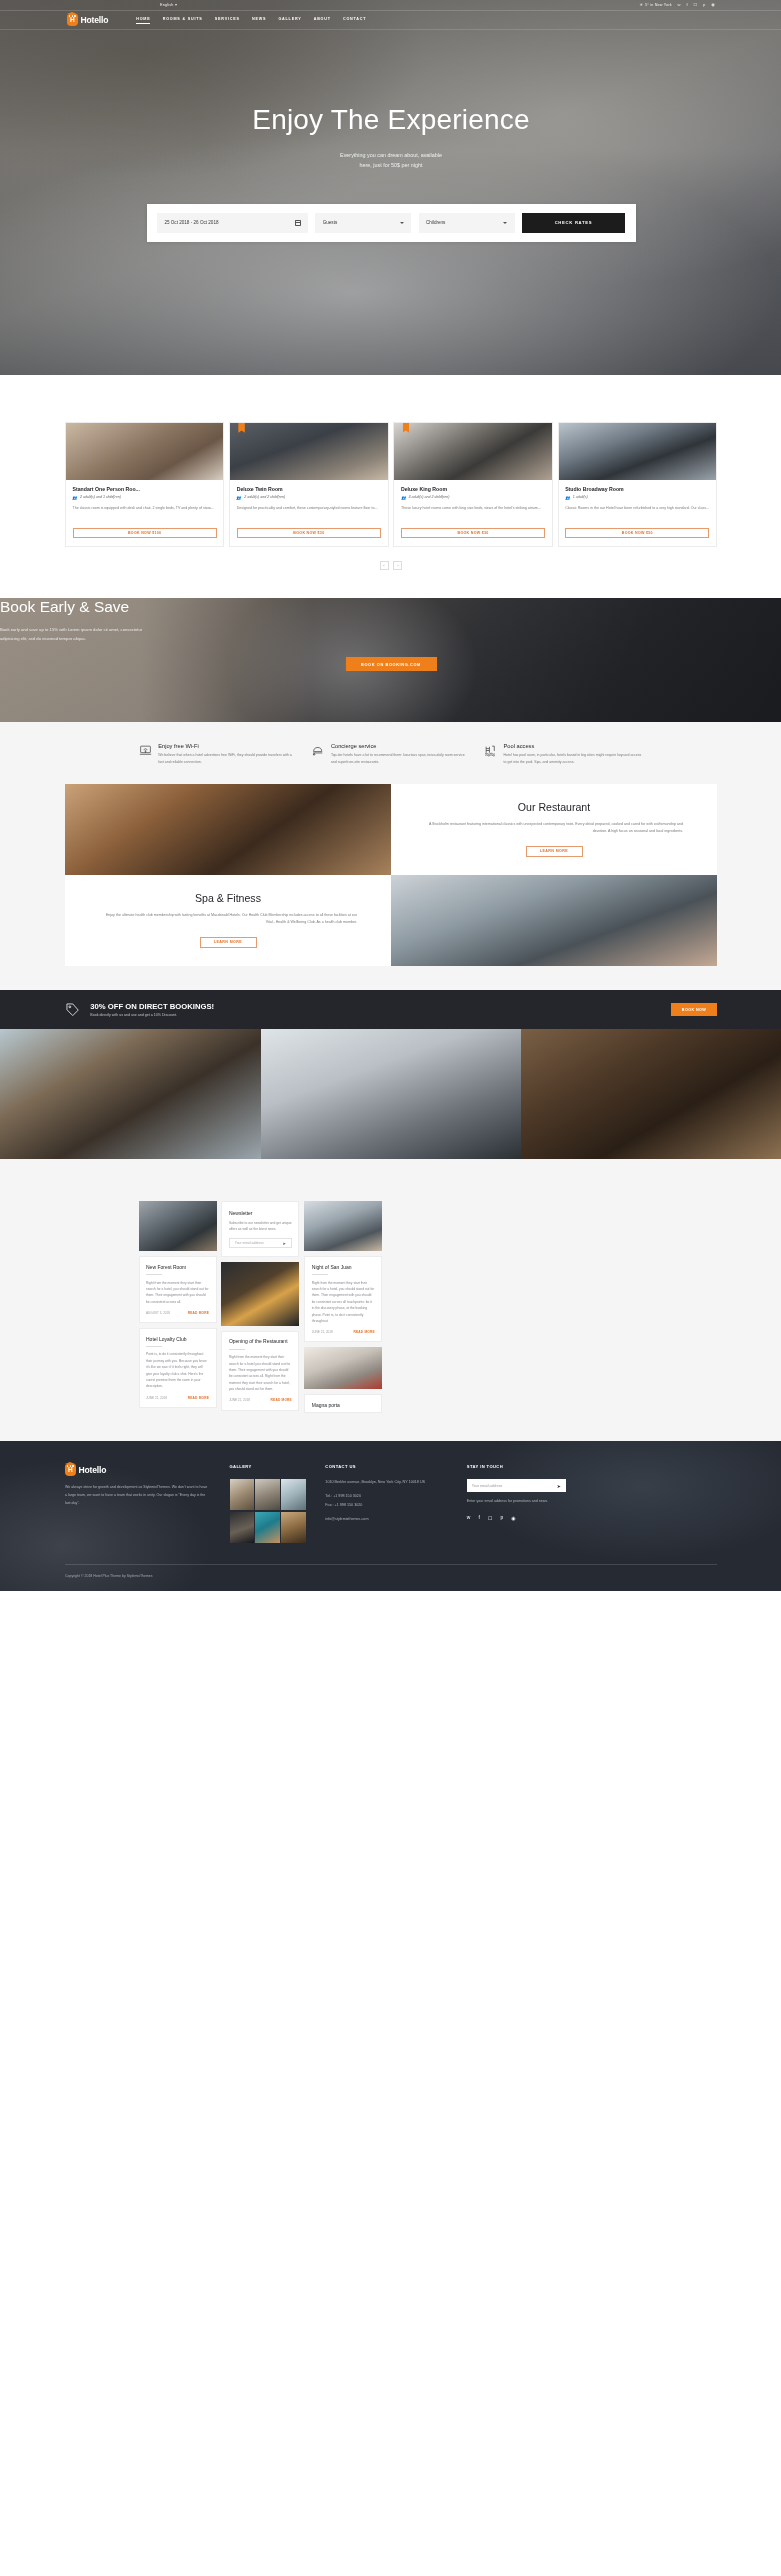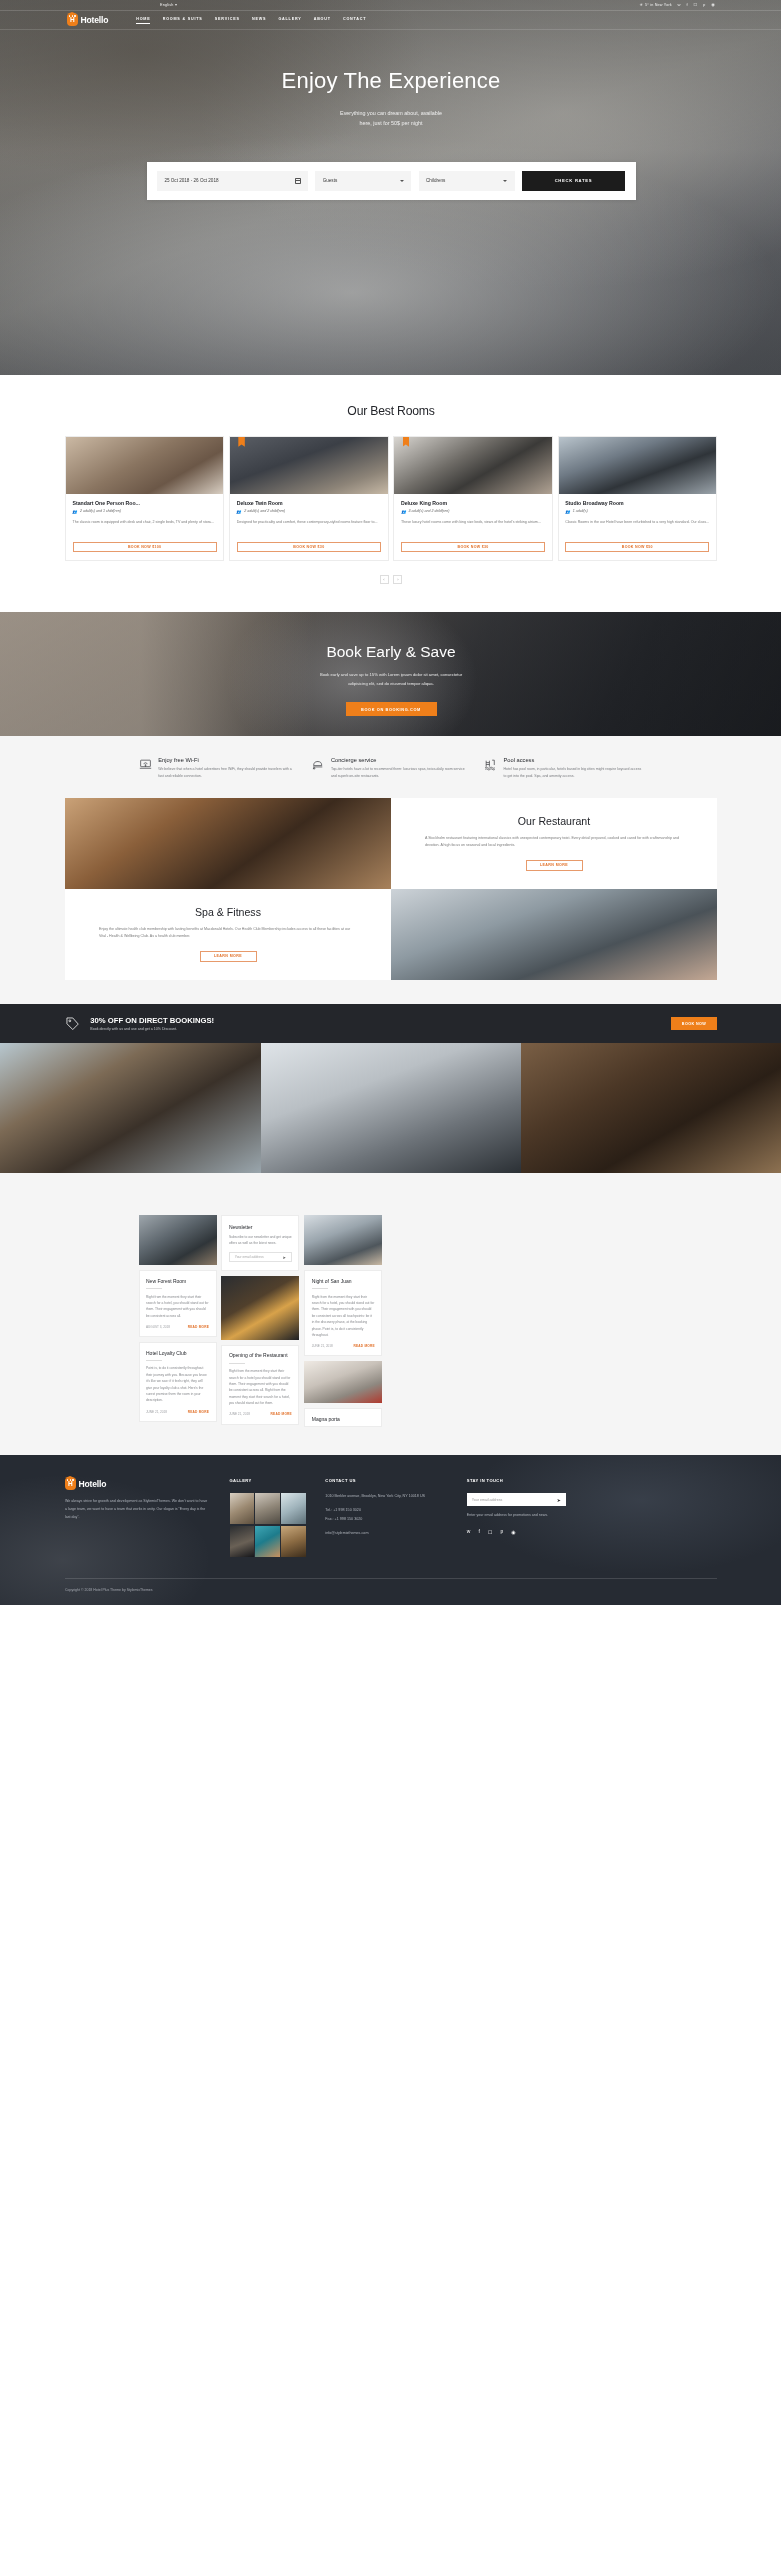--- a/index.html
+++ b/index.html
@@ -71,21 +71,21 @@
   .menu { margin-left:28px; display:flex; align-items:center; gap:12.2px; }
   .menu a {
     color:#fff; font-size:3.7px; letter-spacing:0.8px; font-weight:bold;
     text-decoration:none; padding-bottom:2.4px; position:relative;
   }
   .menu a.active:after{
     content:""; position:absolute; left:0; right:0; bottom:-0.8px; height:1px; background:#fff;
   }
 
   .hero-body { text-align:center; padding-top:38px; }
-  .hero-title { color:#fff; font-size:22px; font-weight:300; letter-spacing:0.2px; }
+  .hero-title { color:#fff; font-size:28px; font-weight:300; letter-spacing:0.2px;margin-top:36px; }
   .hero-sub { color:#f0f0f0; font-size:5.4px; line-height:1.9; margin-top:14px; font-weight:300;}
 
   
   .book-form{
     width:489px; margin:33px auto 0; background:#fff; padding:9px 10.6px;
     display:flex; align-items:center; gap:7.3px;
     box-shadow:0 0.8px 4.1px rgba(0,0,0,.12);
   }
   .bf-field{
     background:#f4f4f4; height:20.4px; display:flex; align-items:center;
@@ -134,21 +134,21 @@
     position:relative; height:124px; overflow:hidden;
     background:linear-gradient(120deg,#b9aa9a 0%,#8f8375 30%,#4a4a4c 58%,#2d2f33 78%,#1f2124 100%);
   }
   .early:before{
     content:"";position:absolute;inset:0;
     background:
       linear-gradient(90deg, rgba(190,178,164,.55) 0 18%, transparent 40%),
       radial-gradient(ellipse 179px 130px at 45% 55%, rgba(150,150,152,.55), transparent 70%),
       linear-gradient(180deg, rgba(20,22,26,.45), rgba(20,22,26,.55));
   }
-  .early-in{ position:relative; z-index:3; text-align:center; padding-top:31px;}
+  .early-in{ position:relative; z-index:3; }
   .early-title{ color:#fff; font-size:15.5px; font-weight:300;}
   .early-sub{ color:#e9e9e9; font-size:4.2px; line-height:2.1; margin-top:9.8px; font-weight:300;}
   .early-btn{
     margin:13px auto 0; width:91px; height:14.7px; background:#ef7f1a; color:#fff;
     font-size:3.9px; font-weight:bold; letter-spacing:0.6px;
     display:flex;align-items:center;justify-content:center;cursor:pointer;
   }
 
   
   .feat-sec{ background:#f5f5f5; padding:21px 0 18px;}
@@ -158,21 +158,21 @@
   .feat-ico svg{width:13px;height:13px;}
   .feat-h{ font-size:5.7px; color:#24262b; font-weight:400;}
   .feat-p{ font-size:3.5px; line-height:2; color:#77797d; margin-top:2.4px;}
 
   
   .rs-sec{ background:#f5f5f5; padding:0 0 24.4px;}
   .rs-row{ width:652px; margin:0 auto; display:flex;}
   .rs-img{ width:326px; height:91px; }
   .rest-img{background:linear-gradient(145deg,#caa278,#8a5f3a 30%,#3b2a1d 60%,#a8825c);}
   .spa-img{background:linear-gradient(160deg,#cdd3d8,#8e9aa2 35%,#4a5258 65%,#c4a894);}
-  .rs-txt{ width:326px; height:91px; background:#fff; padding:14.7px 34px; text-align:left;
+  .rs-txt{ width:326px; height:91px; background:#fff; padding:14.7px 34px; text-align:right;
            display:flex;flex-direction:column;align-items:center;justify-content:center;}
   .rs-h{ font-size:10.6px; font-weight:400; color:#24262b;}
   .rs-p{ font-size:3.6px; line-height:2.1; color:#7a7a7a; margin-top:7.3px;}
   .rs-btn{
     margin-top:9.8px; width:57px; height:11.4px; border:0.8px solid #e79a6b; color:#e2712a;
     font-size:3.6px; font-weight:bold; letter-spacing:0.4px;
     display:flex;align-items:center;justify-content:center;cursor:pointer;
   }
 
   
@@ -322,21 +322,20 @@
             <span class="chev"></span>
           </div>
           <div class="bf-btn">CHECK RATES</div>
         </div>
       </div>
 
     </div>
   </section>
 
   <section class="rooms-sec">
-    <h2 class="sec-title">Our Best Rooms</h2>
     <div class="rooms-grid">
 
       <article class="room-card">
         <div class="room-img r1"></div>
         <div class="room-body">
           <div class="room-name">Standart One Person Roo...</div>
           <div class="room-cap">
             <span class="cap-ico">👥</span>
             <span>2 adult(s) and 1 child(ren)</span>
           </div>

